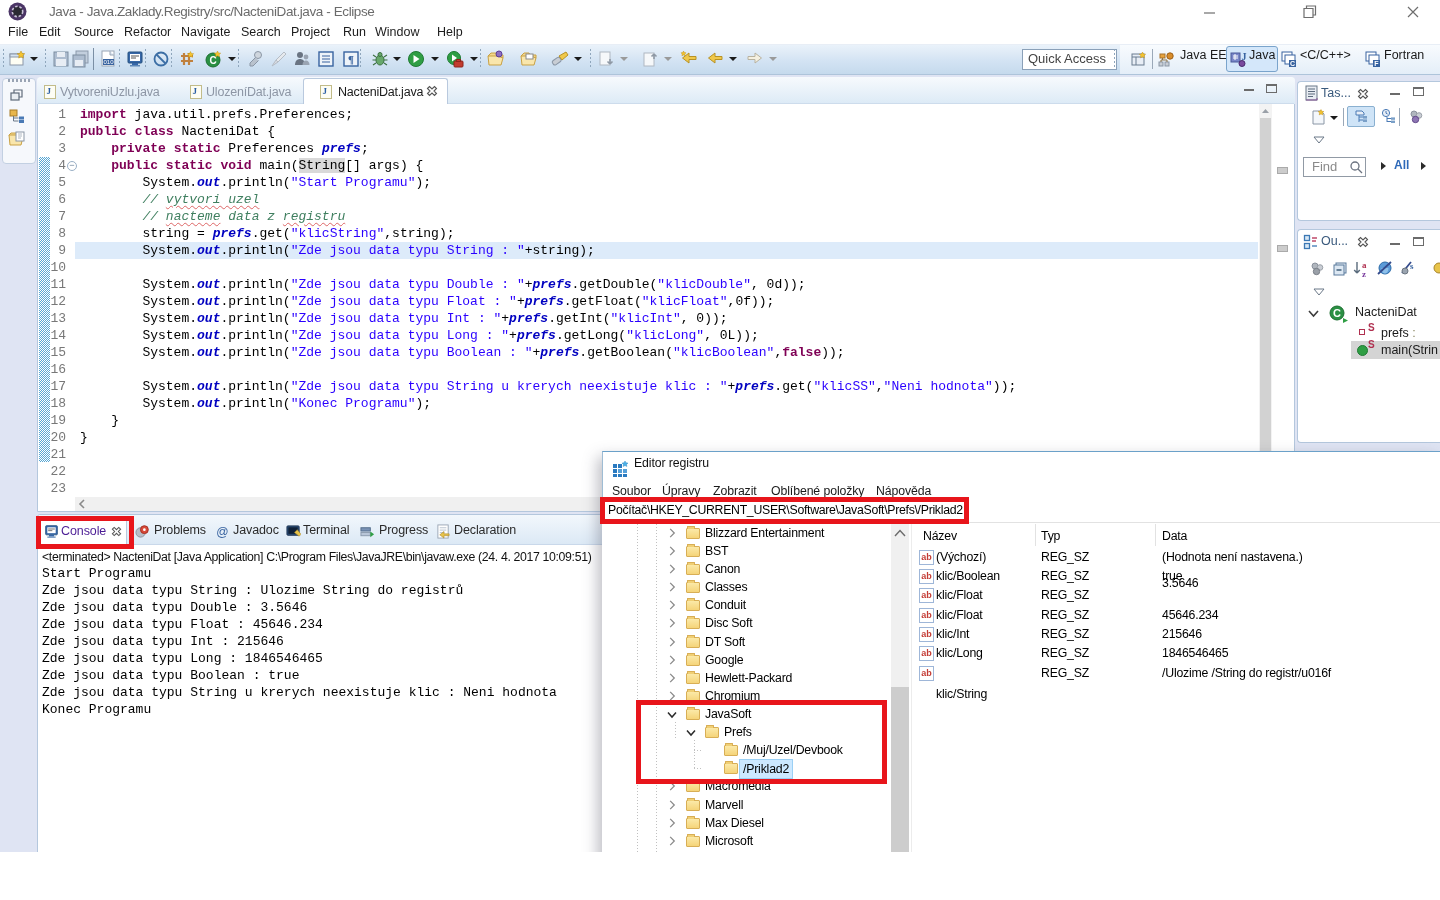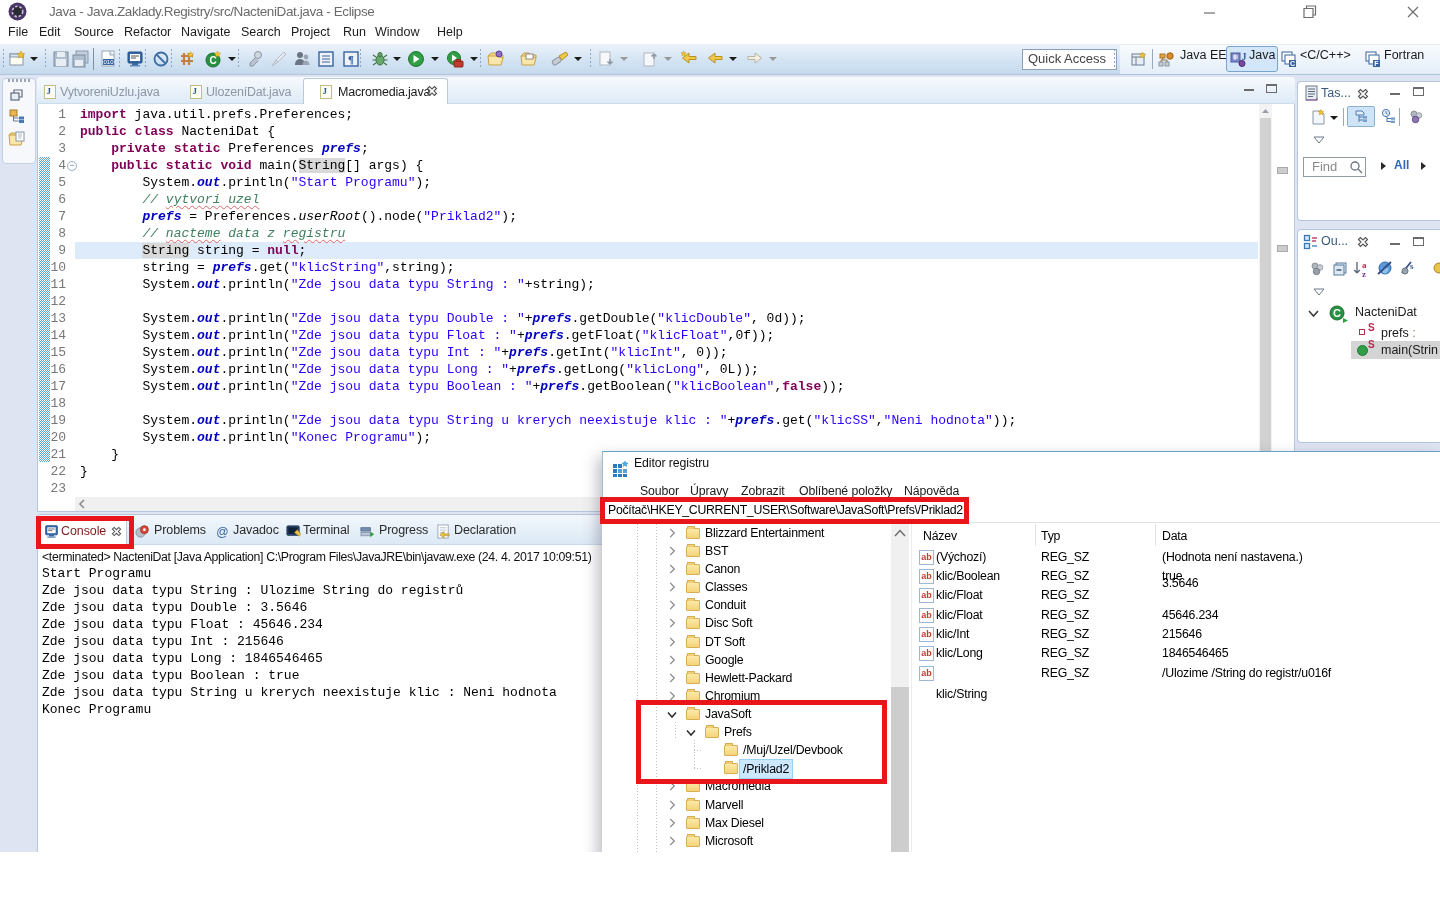--- a/index.html
+++ b/index.html
@@ -58,21 +58,21 @@
 #chsb{left:40px;top:852px;width:1215px;height:16px;background:#f0f0f0;color:#999;font-size:12px;border-radius:0 0 0 3px;}
 
 .rpanel{background:#fff;border:1px solid #b4c7dd;border-right:0;box-sizing:border-box;}
 #taskp{left:1297px;top:81px;width:143px;height:140px;border-radius:4px 0 0 4px;}
 #outp{left:1297px;top:229px;width:143px;height:214px;border-radius:4px 0 0 4px;}
 .vtab{position:absolute;font-size:12.5px;color:#39597c;}
 
 #reg{left:602px;top:451px;width:838px;height:449px;background:#fff;border-top:1px solid #6ba1c9;border-left:1px solid #9ebcd4;box-sizing:border-box;box-shadow:-4px 6px 14px rgba(60,60,80,.35);}
 #regtitle{left:634px;top:456px;font-size:12.3px;letter-spacing:-0.1px;color:#111;}
 #regmenu{left:602px;top:482px;width:838px;height:21px;font-size:12.3px;letter-spacing:-0.1px;color:#1a1a1a;}
-#regmenu span{position:absolute;top:2px;margin-left:28px;}
+#regmenu span{position:absolute;top:2px;}
 #regaddr{left:603px;top:503px;width:360px;height:17px;font-size:12.3px;letter-spacing:-0.3px;color:#000;padding-left:5px;}
 #regtree{left:602px;top:524px;width:310px;height:376px;background:#fff;}
 .trow{position:absolute;height:18px;line-height:18px;white-space:nowrap;font-size:12.3px;letter-spacing:-0.2px;}
 .chev{position:absolute;width:10px;height:10px;}
 .folder{position:absolute;width:14px;height:11px;background:linear-gradient(#fbe9a8,#f5d479);border:1px solid #d8ae55;border-radius:1px;box-sizing:border-box;}
 .folder:before{content:"";position:absolute;left:0;top:-3px;width:6px;height:2px;background:#f0cf74;border:1px solid #d8ae55;border-bottom:0;border-radius:1px 1px 0 0;}
 #regsb{left:891px;top:524px;width:18px;height:376px;background:#f0f0f0;}
 #regsb .thumb{position:absolute;left:0;top:163px;width:18px;height:213px;background:#cdcdcd;}
 .lrow{position:absolute;height:19px;line-height:19px;white-space:nowrap;font-size:12.3px;letter-spacing:-0.2px;}
 .abico{position:absolute;width:13px;height:13px;background:#fff;border:1px solid #9eb6d8;font-size:9px;font-weight:bold;color:#c43c35;text-align:center;line-height:12px;font-family:"Liberation Sans",sans-serif;}
@@ -307,21 +307,21 @@
       <i>J</i>
     </div>
 <div class="ab" style="left:60px;top:85px;font-size:12.5px;letter-spacing:-0.2px;color:#8d96a5">VytvoreniUzlu.java</div>
 <div class="ab jico" style="left:190px;top:85px">
       <i>J</i>
     </div>
 <div class="ab" style="left:206px;top:85px;font-size:12.5px;letter-spacing:-0.2px;color:#8d96a5">UlozeníDat.java</div>
 <div class="ab jico" style="left:320px;top:85px">
       <i>J</i>
     </div>
-<div class="ab" style="left:338px;top:85px;font-size:12.5px;letter-spacing:-0.2px;color:#1a1a1a">Macromedia.java</div>
+<div class="ab" style="left:338px;top:85px;font-size:12.5px;letter-spacing:-0.2px;color:#1a1a1a">NacteniDat.java</div>
 <svg class="ab" style="left:426px;top:85px" width="12" height="12" viewBox="0 0 12 12" fill="none" stroke="#555" stroke-width="1.1">
       <path d="M1.5 3.5l2-2L6 4l2.5-2.5 2 2L8 6l2.5 2.5-2 2L6 8l-2.5 2.5-2-2L4 6z"></path>
     </svg>
 <div class="ab" id="lnhl"></div>
 <div class="ab" id="gutter">1
 2
 3
 4
 5
 6
@@ -344,23 +344,21 @@
 23</div>
 <div class="ab" id="hatch"></div>
 <div class="ab" id="foldm">−</div>
 <div class="ab" id="code">
       <div><span class="k">import</span> java.util.prefs.Preferences;</div>
 <div><span class="k">public</span> <span class="k">class</span> NacteniDat {</div>
 <div>    <span class="k">private</span> <span class="k">static</span> Preferences <span class="f">prefs</span>;</div>
 <div>    <span class="k">public</span> <span class="k">static</span> <span class="k">void</span> main(<span class="o">String</span>[] args) {</div>
 <div>        System.<span class="f">out</span>.println(<span class="s">"Start Programu"</span>);</div>
 <div>        <span class="c">// <span class="sp">vytvori uzel</span></span></div>
-<div>        <span class="f">prefs</span> = Preferences.<span class="m">userRoot</span>().node(<span class="s">"Priklad2"</span>);</div>
 <div>        <span class="c">// <span class="sp">nacteme</span> data z <span class="sp">registru</span></span></div>
-<div>        <span class="o">String</span> string = <span class="k">null</span>;</div>
 <div>        string = <span class="f">prefs</span>.get(<span class="s">"klicString"</span>,string);</div>
 <div>        System.<span class="f">out</span>.println(<span class="s">"Zde jsou data typu String : "</span>+string);</div>
 <div></div>
 <div>        System.<span class="f">out</span>.println(<span class="s">"Zde jsou data typu Double : "</span>+<span class="f">prefs</span>.getDouble(<span class="s">"klicDouble"</span>, 0d));</div>
 <div>        System.<span class="f">out</span>.println(<span class="s">"Zde jsou data typu Float : "</span>+<span class="f">prefs</span>.getFloat(<span class="s">"klicFloat"</span>,0f));</div>
 <div>        System.<span class="f">out</span>.println(<span class="s">"Zde jsou data typu Int : "</span>+<span class="f">prefs</span>.getInt(<span class="s">"klicInt"</span>, 0));</div>
 <div>        System.<span class="f">out</span>.println(<span class="s">"Zde jsou data typu Long : "</span>+<span class="f">prefs</span>.getLong(<span class="s">"klicLong"</span>, 0L));</div>
 <div>        System.<span class="f">out</span>.println(<span class="s">"Zde jsou data typu Boolean : "</span>+<span class="f">prefs</span>.getBoolean(<span class="s">"klicBoolean"</span>,<span class="k">false</span>));</div>
 <div></div>
 <div>        System.<span class="f">out</span>.println(<span class="s">"Zde jsou data typu String u krerych neexistuje klic : "</span>+<span class="f">prefs</span>.get(<span class="s">"klicSS"</span>,<span class="s">"Neni hodnota"</span>));</div>
@@ -383,21 +381,21 @@
 <div class="ab" id="ctabs"></div>
 <div class="ab" style="left:40px;top:544px;width:1254px;height:1px;background:#c9d8ea"></div>
     <div class="ab" id="ctab1"></div>
 <svg class="ab" style="left:44px;top:524px" width="15" height="15" viewBox="0 0 18 18">
       <rect x="2" y="2" width="14" height="11" rx="1" fill="#3767a8" stroke="#24507e"></rect>
       <rect x="4" y="4" width="10" height="7" fill="#fff"></rect>
       <path d="M5 6h8M5 8h5" stroke="#555" stroke-width="1"></path>
       <rect x="6" y="13" width="6" height="2" fill="#3767a8"></rect>
       <rect x="4" y="15" width="10" height="1.5" fill="#5e87b8"></rect>
     </svg>
-<div class="ab" style="left:61px;top:524px;font-size:12.5px;letter-spacing:-0.1px;color:#7f1d1d">Console</div>
+<div class="ab" style="left:61px;top:524px;font-size:12.5px;letter-spacing:-0.1px;color:#4c1d95">Console</div>
 <svg class="ab" style="left:111px;top:526px" width="11" height="11" viewBox="0 0 12 12" fill="none" stroke="#555" stroke-width="1.1">
       <path d="M1.5 3.5l2-2L6 4l2.5-2.5 2 2L8 6l2.5 2.5-2 2L6 8l-2.5 2.5-2-2L4 6z"></path>
     </svg>
 <svg class="ab" style="left:135px;top:524px" width="15" height="15" viewBox="0 0 16 16">
       <circle cx="6" cy="9" r="5" fill="#b8bec8" stroke="#8a919c"></circle>
       <circle cx="10" cy="6" r="4.2" fill="#d84a3a" stroke="#a32f22"></circle>
       <circle cx="10" cy="6" r="1.4" fill="#fff"></circle>
     </svg>
     <div class="ab ctab" style="left:154px;top:523px">Problems</div>
 <svg class="ab" style="left:215px;top:524px" width="15" height="15" viewBox="0 0 16 16">

